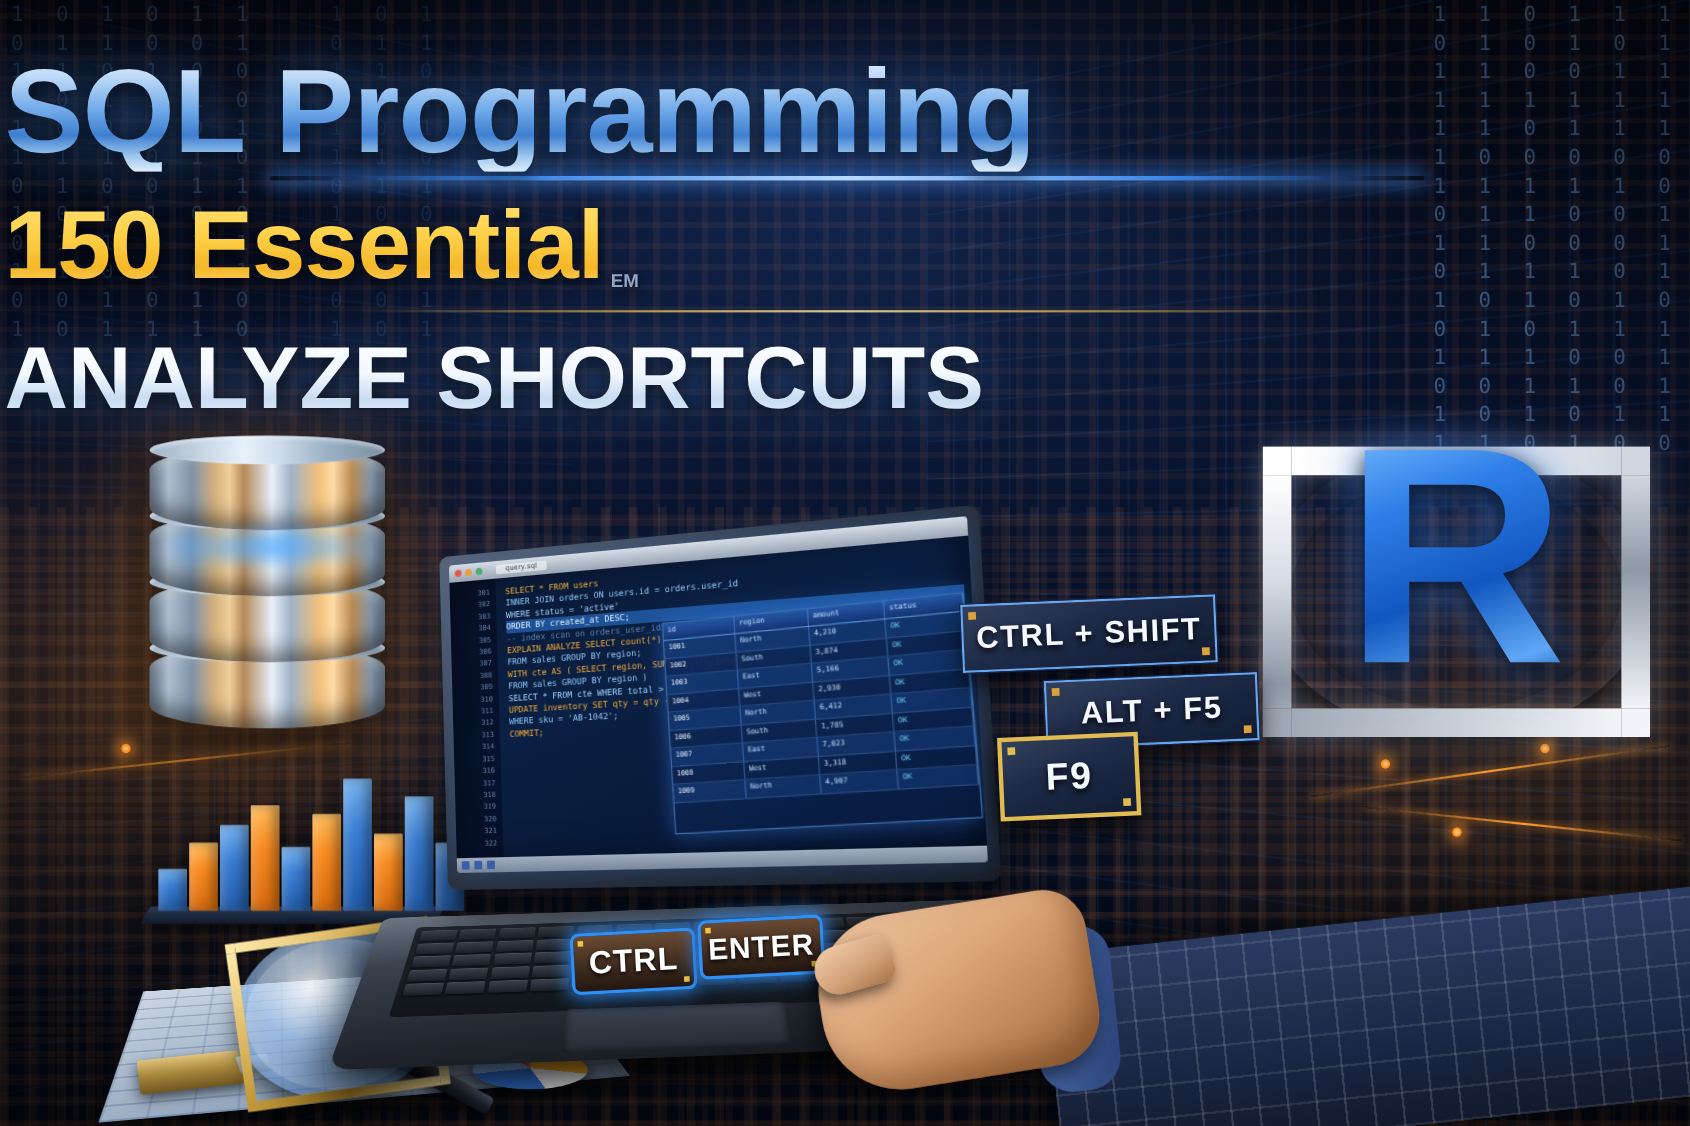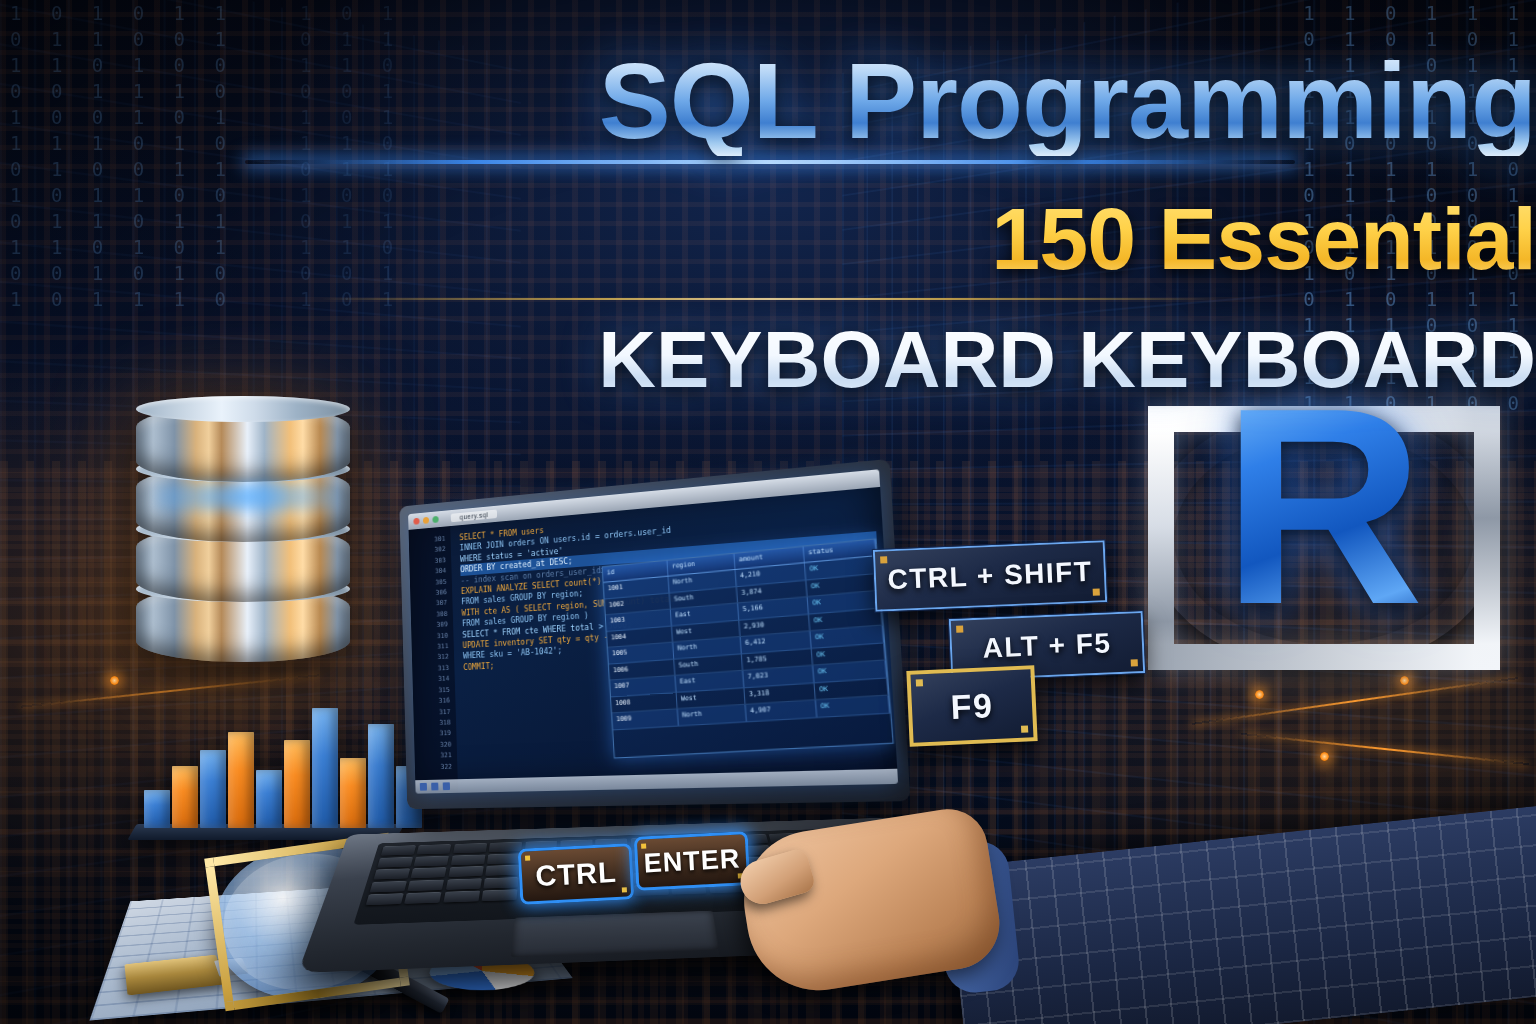--- a/index.html
+++ b/index.html
@@ -77,21 +77,21 @@
     letter-spacing: 9px;
     user-select: none;
   }
   .binary-field.left  { left: 10px;  width: 330px; opacity: .45; }
   .binary-field.right { right: 8px;  width: 270px; opacity: .8; text-align: right;}
   .binary-field.mid   { left: 300px; width: 200px; opacity: .22; }
 
   
   .title-wrap {
     position: absolute; left: 4px; right: 0; top: 46px;
-    text-align: right;
+    text-align: left;
     z-index: 30;
   }
   .t-main {
     font-size: 108px;
     font-weight: bold;
     letter-spacing: -1px;
     line-height: 1.02;
     background: linear-gradient(180deg,#eaf4ff 0%,#bcd9f7 22%,#6ea8e8 50%,#3f7fd0 70%,#9fc9ef 88%,#dcecfb 100%);
     -webkit-background-clip: text;
     background-clip: text;
@@ -100,21 +100,21 @@
     filter: drop-shadow(0 4px 10px rgba(0,0,0,.75)) drop-shadow(0 0 22px rgba(70,150,255,.45));
     text-transform: none;
   }
   .divider-glow {
     width: 1050px; height: 4px; margin: 4px auto 0;
     background: linear-gradient(90deg, rgba(40,110,220,0) 0%, #3b86e8 22%, #bfe0ff 50%, #3b86e8 78%, rgba(40,110,220,0) 100%);
     box-shadow: 0 0 18px 3px rgba(70,150,255,.7);
     border-radius: 3px;
   }
   .t-gold {
-    margin-top: 24px;
+    margin-top: 8px;
     font-size: 88px;
     font-weight: bold;
     letter-spacing: -1px;
     background: linear-gradient(180deg,#ffe27a 0%,#ffd24a 40%,#f4b728 70%,#ffe493 100%);
     -webkit-background-clip: text;
     background-clip: text;
     color: transparent;
     -webkit-text-fill-color: transparent;
     filter: drop-shadow(0 4px 7px rgba(0,0,0,.8));
     display: inline-block;
@@ -552,21 +552,21 @@
   <div class="node" style="left:110px;  top:676px;"></div>
 
   <div class="title-wrap">
     <div class="t-main">SQL Programming</div>
     <div class="divider-glow"></div>
     <div class="t-gold">
       <span>150 Essential</span>
       <span class="sup-em">EM</span>
     </div>
     <div class="divider-gold"></div>
-    <div class="t-white">KEYBOARD KEYBOARD</div>
+    <div class="t-white">ANALYZE SHORTCUTS</div>
   </div>
 
   <div class="db-stack">
     <div class="db-disk db-d4"></div>
     <div class="db-disk db-d3"></div>
     <div class="db-disk db-d2"></div>
     <div class="db-disk db-d1"></div>
     <div class="db-glow"></div>
   </div>
 

